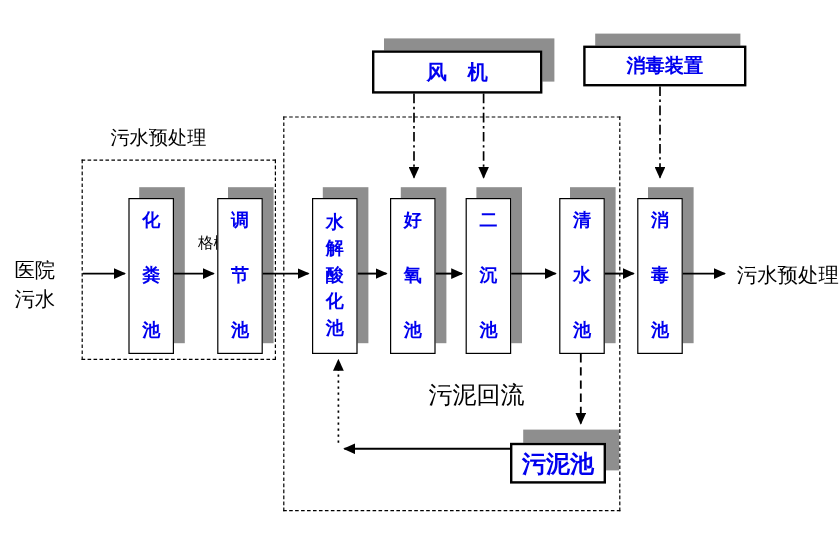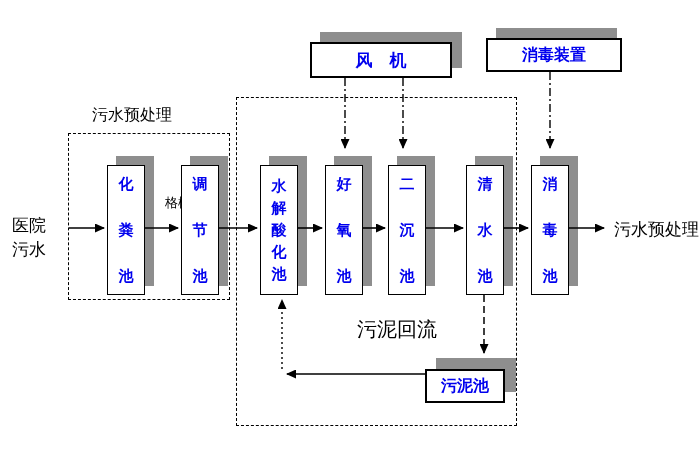--- a/index.html
+++ b/index.html
@@ -36,21 +36,21 @@
   <div class="hbox" style="left:310px;top:42px;width:142px;height:36px;font-size:17px">
     <span>风　机</span>
   </div>
 
   <div class="shadow" style="left:496px;top:28px;width:121px;height:34px"></div>
   <div class="hbox" style="left:486px;top:38px;width:136px;height:34px;font-size:16px">
     <span>消毒装置</span>
   </div>
 
   <div class="shadow" style="left:436px;top:358px;width:80px;height:34px"></div>
-  <div class="hbox" style="left:425px;top:369px;width:80px;height:34px;font-size:16px">
+  <div class="hbox" style="left:425px;top:369px;width:80px;height:34px;font-size:20px">
     <span>污泥池</span>
   </div>
 
   <div class="shadow" style="left:116px;top:156px;width:38px;height:130px"></div>
   <div class="tank lh3" style="left:107px;top:165px">
     <span class="vtext">化
 粪
 池</span>
   </div>
 

